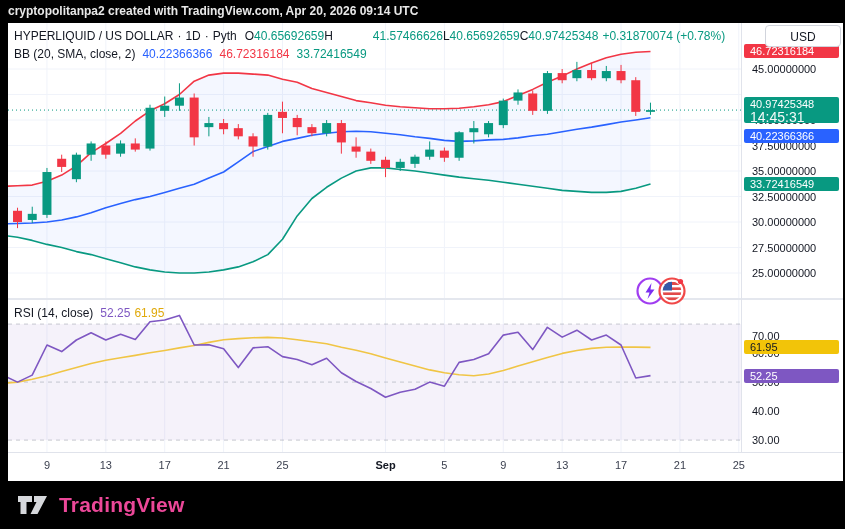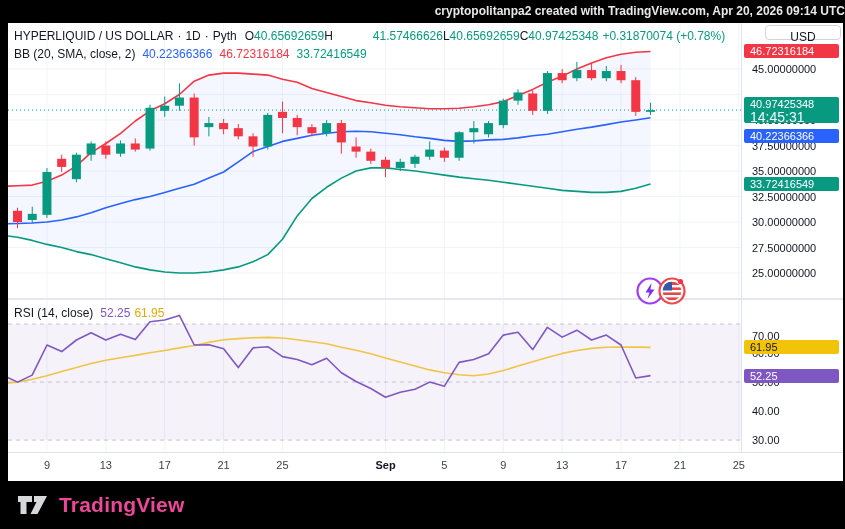--- a/index.html
+++ b/index.html
@@ -1,38 +1,38 @@
 <!DOCTYPE html>
 <html><head>
 <meta charset="utf-8">
 <style>
   html,body{margin:0;padding:0;background:#000;}
   *{box-sizing:border-box;font-family:"Liberation Sans",sans-serif;}
   .stage{position:relative;width:845px;height:529px;background:#000;overflow:hidden;}
   .topbar{position:absolute;left:0;top:0;width:845px;height:23px;background:#000;color:#e8e8e8;
-          font-size:12px;font-weight:700;line-height:23px;padding-left:8px;white-space:nowrap;text-align:right;}
+          font-size:12px;font-weight:700;line-height:23px;padding-left:8px;white-space:nowrap;}
   .panel{position:absolute;left:8px;top:23px;width:835px;height:458px;background:#fff;overflow:hidden;}
   .bottombar{position:absolute;left:0;top:481px;width:845px;height:48px;background:#000;display:flex;align-items:center;}
   .tv-logo-text{color:#ec4899;font-size:21px;font-weight:700;letter-spacing:.2px;margin-left:9px;}
   svg{position:absolute;left:0;top:0;display:block;}
   .pane-sep{position:absolute;left:0;top:275px;width:835px;height:2px;background:#e4e7ee;}
   .time-sep{position:absolute;left:0;top:429px;width:835px;height:1px;background:#e0e3eb;}
   .axis-sep{position:absolute;left:733px;top:0;width:1px;height:429px;background:#e0e3eb;}
   .axis-label{position:absolute;left:744px;width:90px;height:14px;font-size:11px;color:#131722;
               line-height:14px;white-space:nowrap;}
   .badge{position:absolute;left:736px;width:95px;border-radius:2px;color:#fff;font-size:11px;
          line-height:14px;padding-left:6px;white-space:nowrap;z-index:4;}
   .badge .sub{display:block;font-size:14px;line-height:12px;opacity:.95;}
   .time-label{position:absolute;top:436px;width:44px;text-align:center;font-size:11px;color:#3c4150;}
   .time-label.bold{font-weight:700;color:#131722;}
   .legend{position:absolute;left:6px;display:flex;align-items:center;gap:4px;font-size:12px;
           color:#131722;white-space:nowrap;z-index:5;}
   .legend .dim{color:#131722;}
   .legend .grn{color:#089981;}
-  .usd-btn{position:absolute;left:757px;top:2px;width:76px;height:15px;background:#fff;
+  .usd-btn{position:absolute;left:757px;top:2px;width:76px;height:22px;background:#fff;
            border:1px solid #d1d4dc;border-radius:4px;font-size:12px;color:#131722;
            text-align:center;line-height:20px;z-index:6;cursor:pointer;}
   .sym-icons{position:absolute;left:627px;top:252px;z-index:3;}
 </style>
 </head>
 <body>
 
 <div class="stage">
 
   <div class="topbar">

